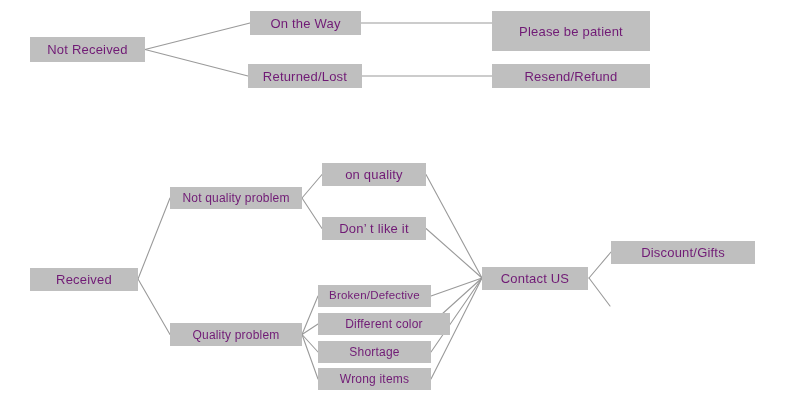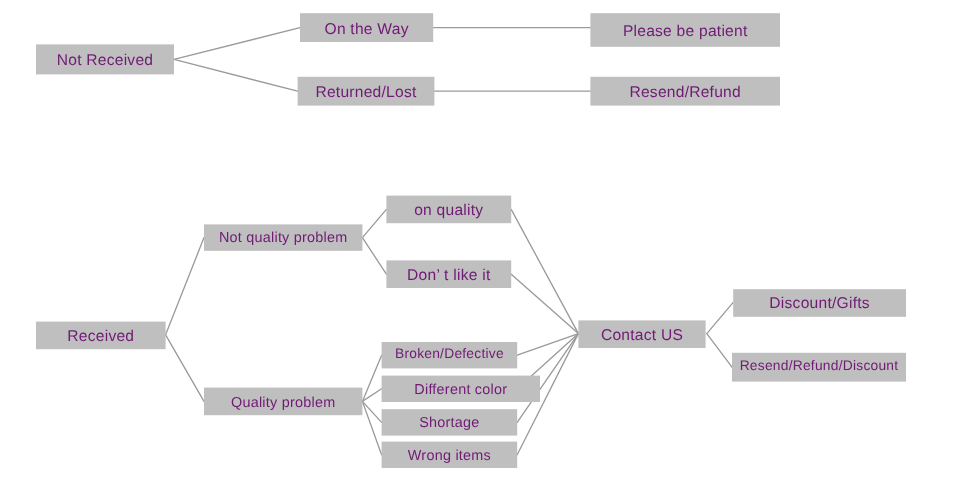--- a/index.html
+++ b/index.html
@@ -78,21 +78,21 @@
 
       <path d="M589,278 L611,252"></path>
       <path d="M589,278 L610,306"></path>
     </g>
   </svg>
 
   <div class="node" style="left:30px; top:37px; width:115px; height:25px;">Not Received</div>
 
   <div class="node" style="left:250px; top:11px; width:111px; height:24px;">On the Way</div>
 
-  <div class="node" style="left:492px; top:11px; width:158px; height:28px;">Please be patient</div>
+  <div class="node" style="left:492px; top:11px; width:158px; height:40px;">Please be patient</div>
 
   <div class="node" style="left:248px; top:64px; width:114px; height:24px;">Returned/Lost</div>
 
   <div class="node" style="left:492px; top:64px; width:158px; height:24px;">Resend/Refund</div>
 
   <div class="node" style="left:30px; top:268px; width:108px; height:23px;">Received</div>
 
   <div class="node tight" style="left:170px; top:187px; width:132px; height:22px;">Not quality problem</div>
 
   <div class="node tight" style="left:170px; top:323px; width:132px; height:23px;">Quality problem</div>
@@ -106,15 +106,14 @@
   <div class="node tight" style="left:318px; top:313px; width:132px; height:22px;">Different color</div>
 
   <div class="node tight" style="left:318px; top:341px; width:113px; height:22px;">Shortage</div>
 
   <div class="node tight" style="left:318px; top:368px; width:113px; height:22px;text-align:right;">Wrong items</div>
 
   <div class="node" style="left:482px; top:267px; width:106px; height:23px;">Contact US</div>
 
   <div class="node" style="left:611px; top:241px; width:144px; height:23px;">Discount/Gifts</div>
 
-  <div class="node tighter" style="left:610px; top:294px; width:145px; height:24px;">Resend/Refund/Discount</div>
 
 </div>
 
 </body></html>

